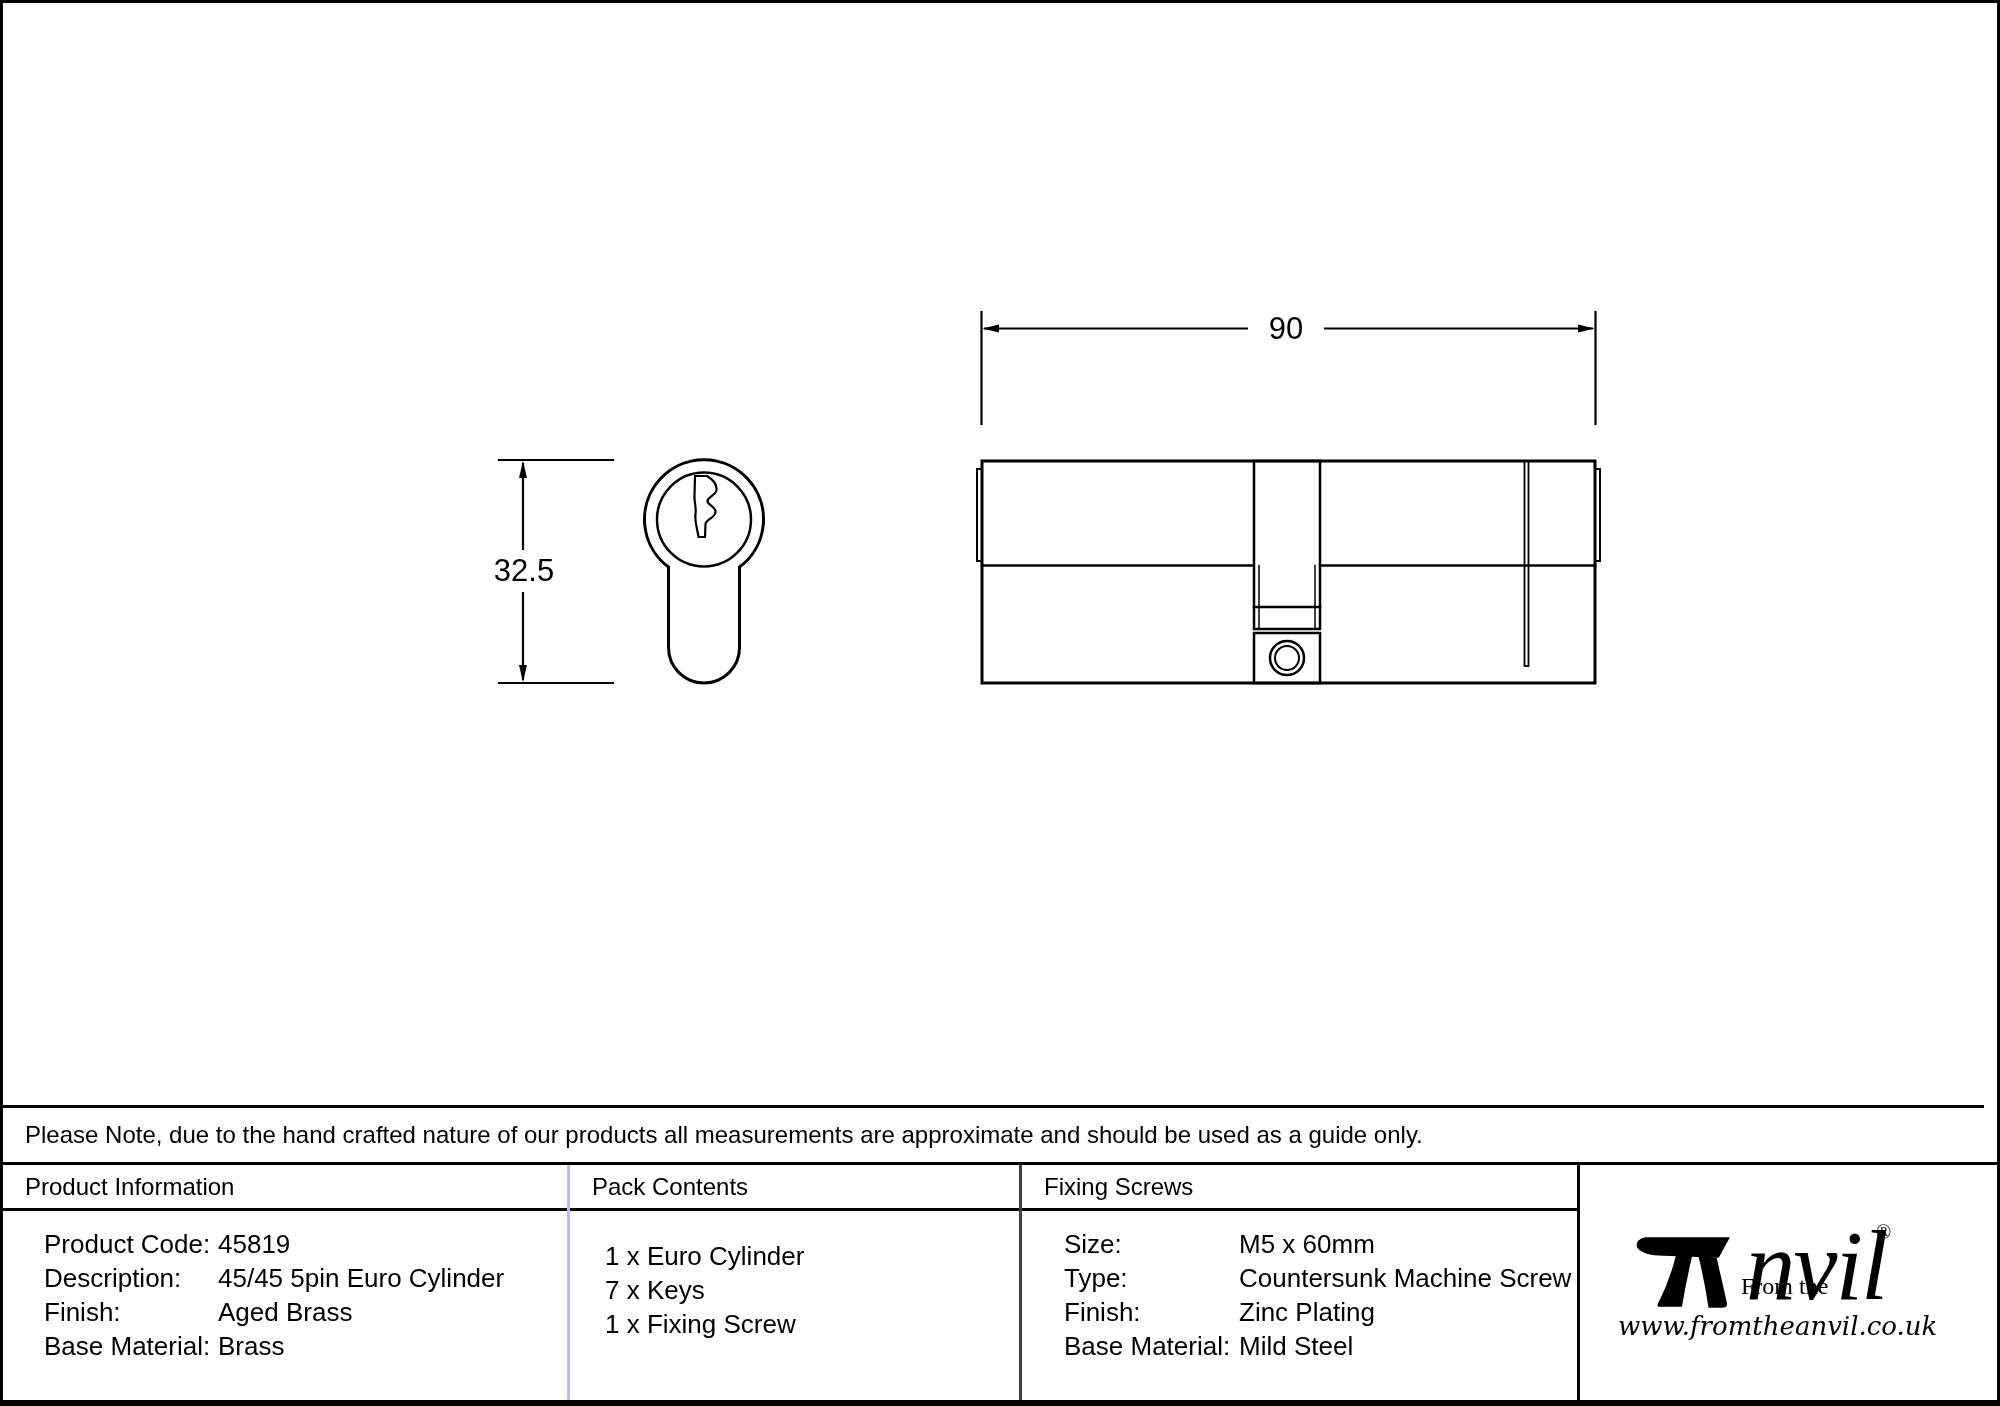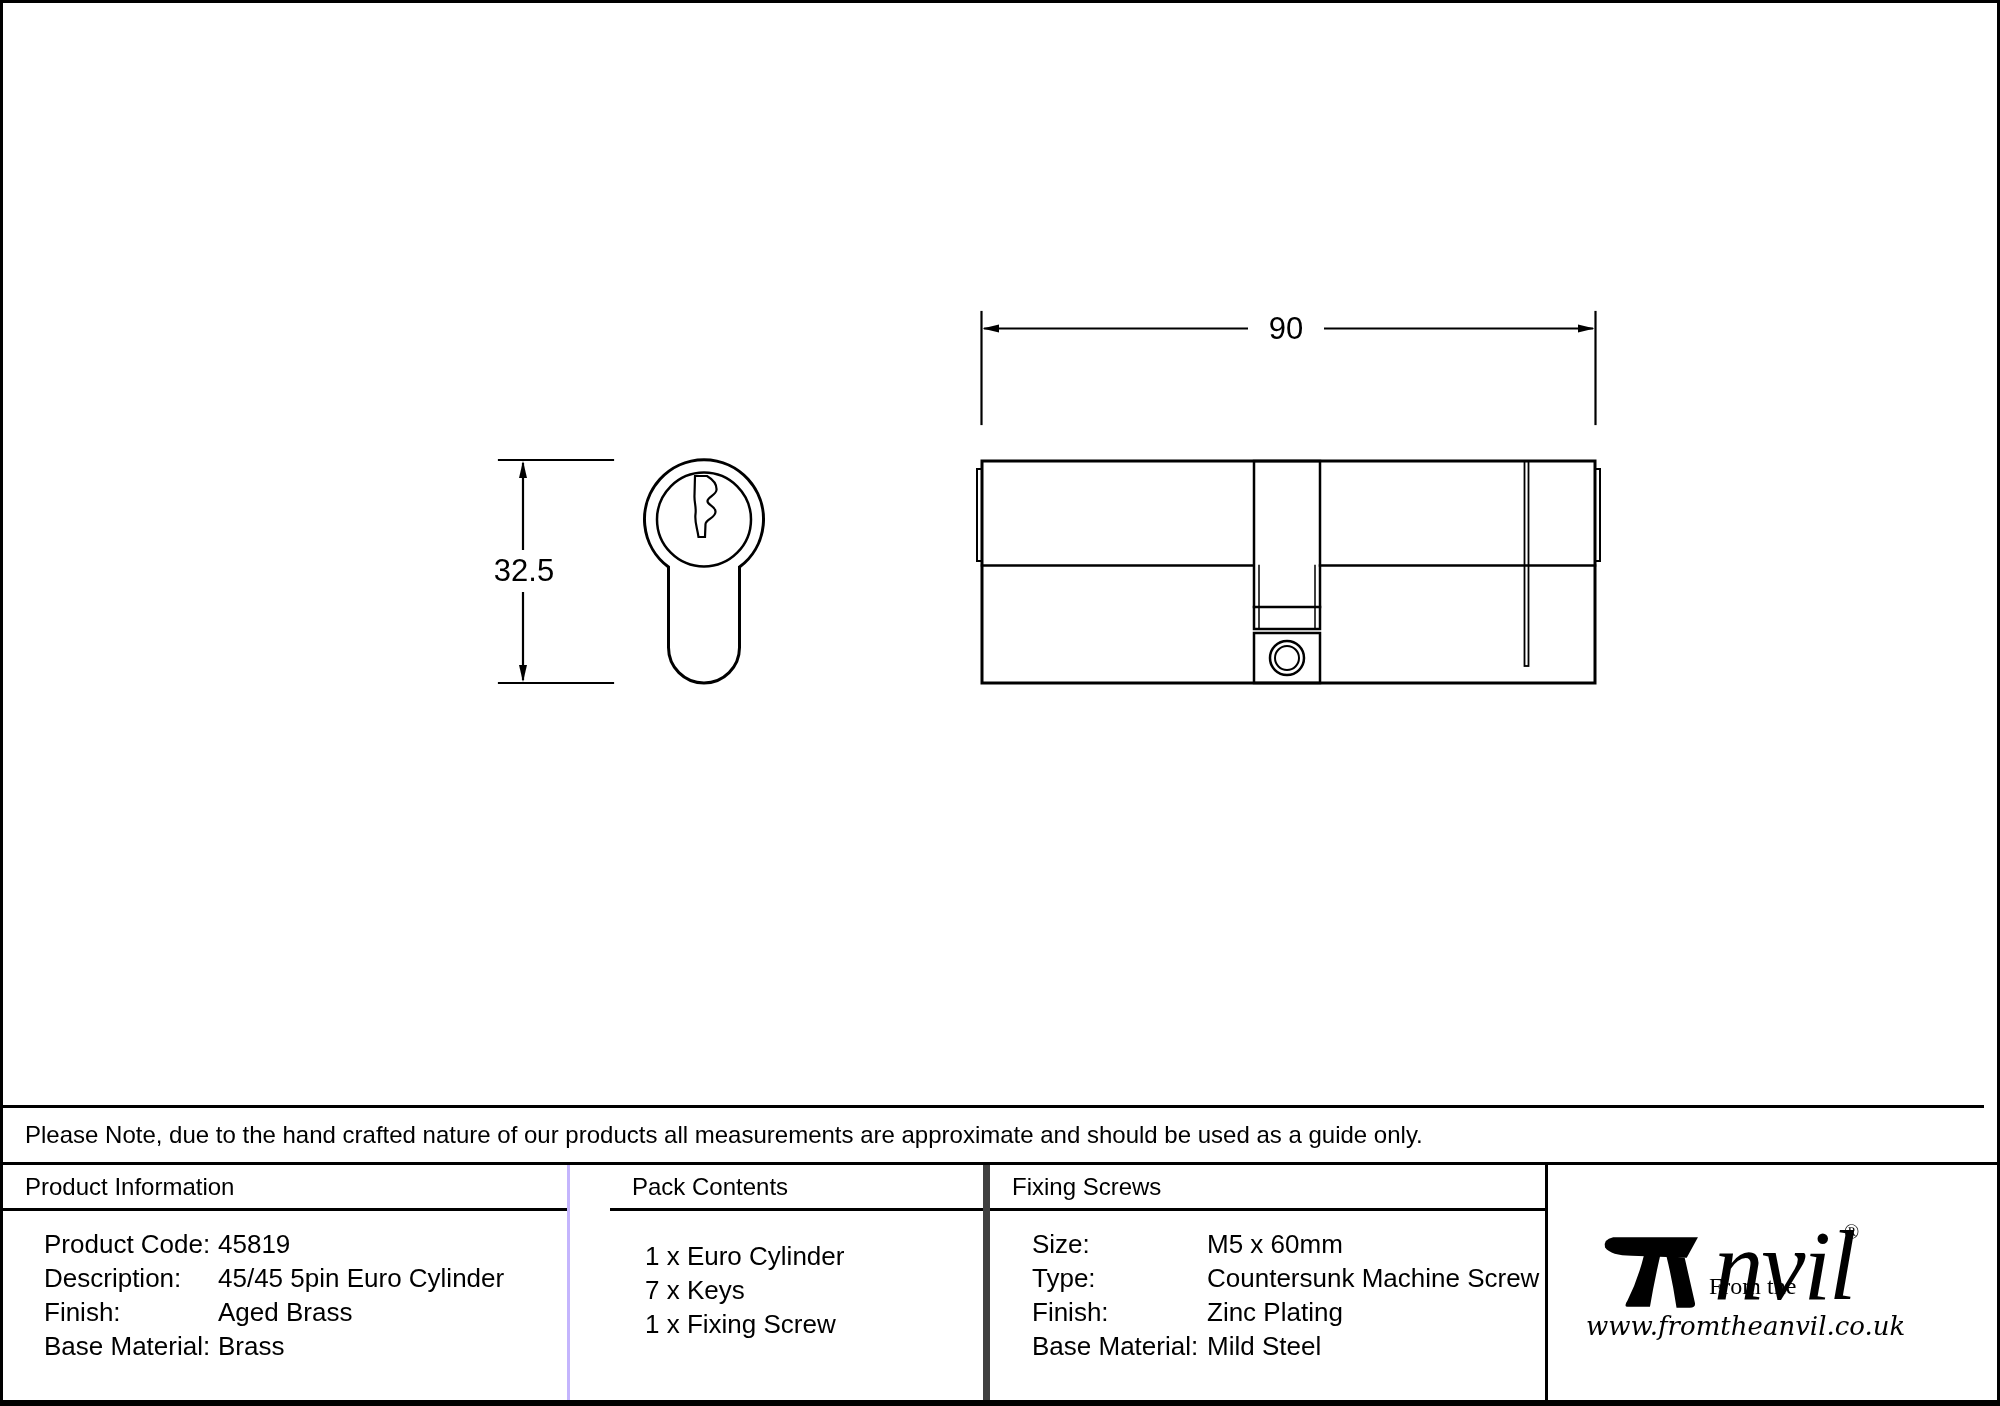--- a/index.html
+++ b/index.html
@@ -34,21 +34,21 @@
   }
   .spec-table{
     position:absolute;left:3px;top:1162px;width:1994px;height:241px;
     border-top:3px solid #000;
     border-bottom:3px solid #000;
     box-sizing:border-box;
     display:flex;
   }
   .col{box-sizing:border-box;height:100%;}
   .col-1{width:567px;border-right:3px solid #c4b5fd;}
-  .col-2{width:420px;border-right:7px solid #404040;padding-left:40px;}
+  .col-2{width:452px;border-right:3px solid #404040;}
   .col-3{width:558px;border-right:3px solid #000;}
   .col-4{width:346px;position:relative;}
   .col-header{
     height:43px;
     border-bottom:3px solid #000;
     box-sizing:content-box;
     display:flex;align-items:center;
     padding-left:22px;
     font-size:24px;
   }

